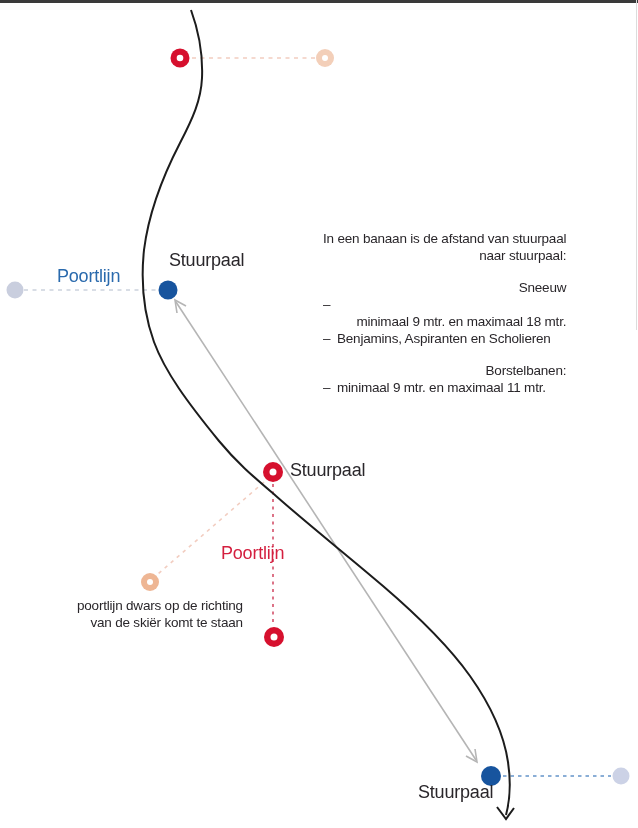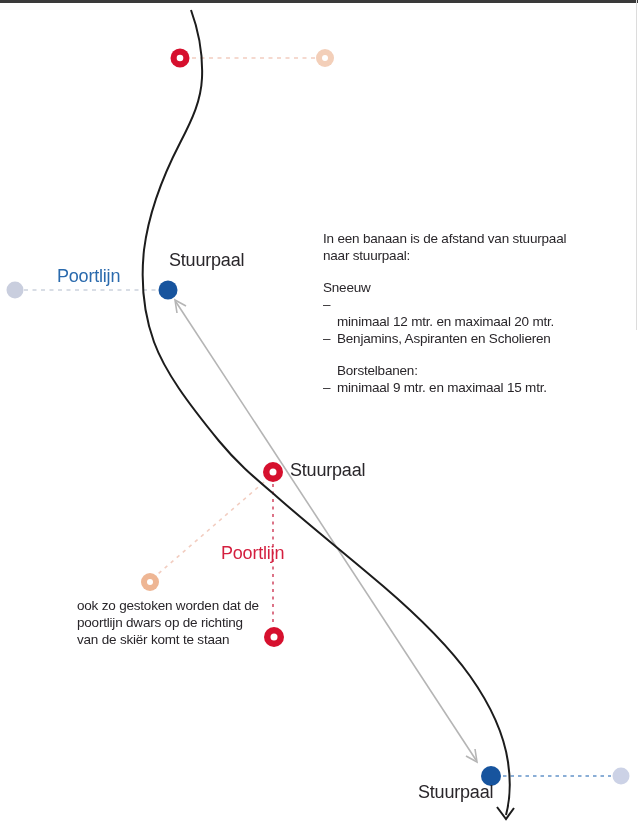--- a/index.html
+++ b/index.html
@@ -9,21 +9,21 @@
     color:#29262a;
   }
   .top-border{position:absolute;left:0;top:0;width:638px;height:3px;background:#3a3a3a;}
   .right-edge{position:absolute;left:636px;top:0;width:1px;height:330px;background:#dcdcdc;}
   .gfx{position:absolute;left:0;top:0;}
   .lbl{position:absolute;font-size:18px;line-height:16px;letter-spacing:-0.2px;white-space:nowrap;}
   .lbl-dark{color:#29262a;}
   .lbl-blue{color:#2a6aad;}
   .lbl-red{color:#d41f3f;}
   .textblock{position:absolute;font-size:13.5px;line-height:17px;letter-spacing:-0.2px;color:#29262a;}
-  .tb-line{white-space:nowrap;}
+  .tb-line{white-space:nowrap;text-align:right;}
   .spacer{height:15px;}
   .li{display:flex;white-space:nowrap;}
   .li .dash{width:14px;flex:0 0 14px;}
   .indent{margin-left:14px;}
 </style>
 </head>
 <body>
 
 <div class="top-border"></div>
 <div class="right-edge"></div>
@@ -94,30 +94,29 @@
 <div class="lbl lbl-dark" style="left:418px;top:784px;">Stuurpaal</div>
 
 <div class="textblock" style="left:323px;top:230px;">
   <div class="tb-line">In een banaan is de afstand van stuurpaal</div>
   <div class="tb-line">naar stuurpaal:</div>
   <div class="spacer"></div>
   <div class="tb-line">Sneeuw</div>
   <div class="li">
     <span class="dash">–</span>
   </div>
-  <div class="indent tb-line">minimaal 12 mtr. en maximaal 20 mtr.</div>
+  <div class="indent tb-line">minimaal 9 mtr. en maximaal 18 mtr.</div>
   <div class="li">
     <span class="dash">–</span>
     <span>Benjamins, Aspiranten en Scholieren</span>
   </div>
   <div class="spacer"></div>
   <div class="indent tb-line">Borstelbanen:</div>
   <div class="li">
     <span class="dash">–</span>
-    <span>minimaal 9 mtr. en maximaal 15 mtr.</span>
+    <span>minimaal 9 mtr. en maximaal 11 mtr.</span>
   </div>
 </div>
 
 <div class="textblock" style="left:77px;top:597px;">
-  <div class="tb-line">ook zo gestoken worden dat de</div>
   <div class="tb-line">poortlijn dwars op de richting</div>
   <div class="tb-line">van de skiër komt te staan</div>
 </div>
 
 </body></html>

